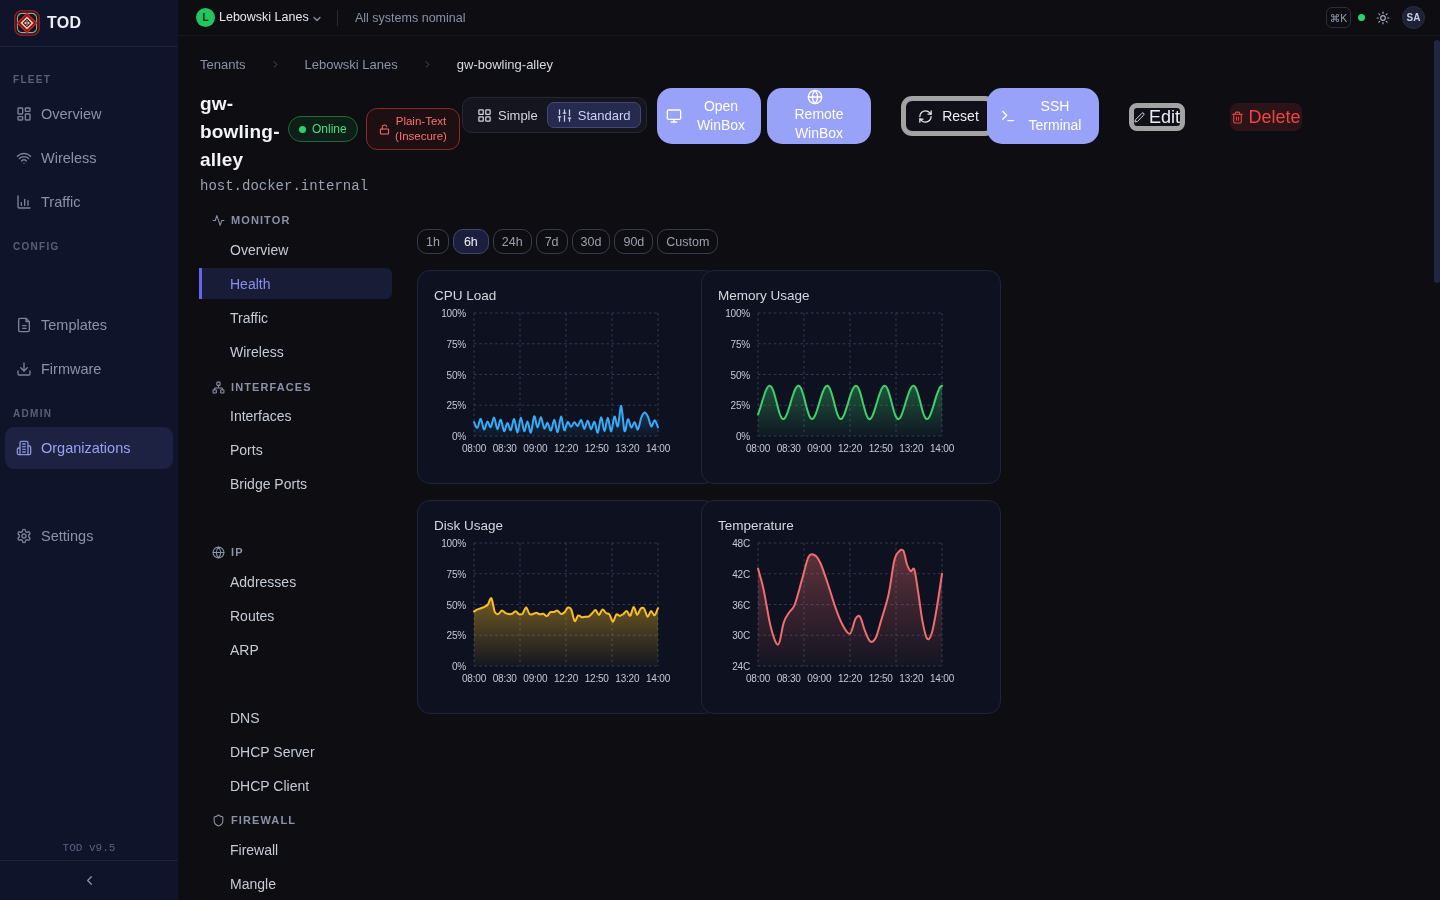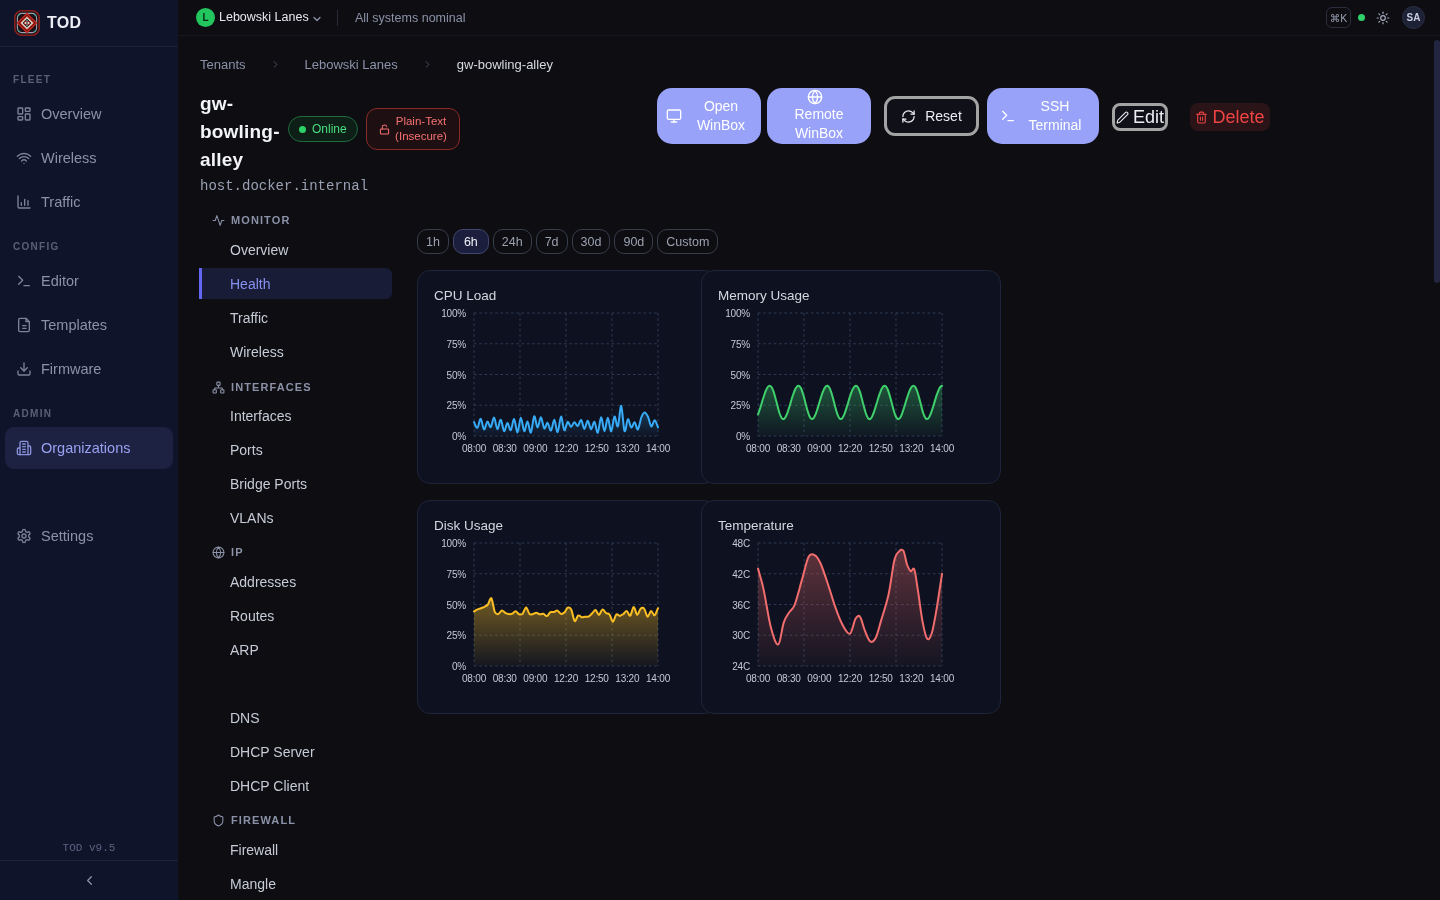--- a/index.html
+++ b/index.html
@@ -32,21 +32,21 @@
 .badge-online { position:absolute; left:110px; top:79px; height:26px; border-radius:13px; border:1px solid #1d6b3c; background:#0d1f16; color:#4ade80; font-size:12px; display:flex; align-items:center; padding:0 10px; gap:6px; }
 .badge-online .dot { width:7px; height:7px; border-radius:50%; background:#30d068; }
 .badge-red { position:absolute; left:188px; top:71px; width:94px; height:42px; border-radius:11px; border:1px solid #8a2a28; background:#1e1012; color:#f87171; font-size:11.5px; line-height:15px; display:flex; align-items:center; justify-content:center; gap:5px; text-align:center; }
 .seg { position:absolute; left:284px; top:60px; height:36px; background:#14151e; border:1px solid #262833; border-radius:10px; display:flex; align-items:center; padding:0 5px; }
 .seg-item { height:26px; border-radius:7px; display:flex; align-items:center; padding:0 9px; gap:6px; color:#d3d6de; font-size:13px; }
 .seg-item.on { background:#262a4e; border:1px solid #43477a; color:#c9d2fb; }
 .btn { position:absolute; border-radius:11px; display:flex; align-items:center; justify-content:center; font-size:14px; }
 .btn-purple { background:#98a2f8; color:#fff; height:56px; top:51px; border-radius:15px; }
 .btn-purple .lbl { width:62px; text-align:center; line-height:19px; }
 .btn-purple svg { margin-right:8px; }
-.btn-dark { background:#101118; border:3px solid #a3a3a3; color:#eceef3; }
+.btn-dark { background:#101118; border:5px solid #a3a3a3; color:#eceef3;margin-left:17px; }
 .btn-sm { height:28px; top:66px; font-size:18px; border-radius:8px; }
 .btn-danger { background:#2b1417; color:#ef4444; }
 .subnav { position:absolute; left:21px; top:0; width:193px; height:863px; }
 .sn-h { position:absolute; left:13px; height:20px; display:flex; align-items:center; gap:6px; color:#8b92a7; font-size:11px; font-weight:600; letter-spacing:1.1px; }
 .sn-i { position:absolute; left:0; width:193px; height:31px; display:flex; align-items:center; padding-left:28px; font-size:14px; color:#c6cbd6; border-left:3px solid transparent; border-radius:6px; }
 .sn-i.active { background:#191c36; color:#8690f0; border-left:3px solid #6366f1; border-radius:0 6px 6px 0; }
 .pills { position:absolute; left:239px; top:192px; display:flex; gap:4px; }
 .pill { height:25px; border:1px solid #383d4c; border-radius:10px; color:#9ba1af; font-size:12.5px; display:flex; align-items:center; padding:0 8px; }
 .pill.on { background:#1b1e3c; border-color:#41466e; color:#f0f1f7; padding:0 10px; }
 .card { position:absolute; width:300px; height:214px; background:#0e1220; border:1px solid #20243a; border-radius:13px; }
@@ -89,24 +89,20 @@
         <path d="M5 12.9a10 10 0 0 1 14 0"></path>
         <path d="M2 9.3a14.5 14.5 0 0 1 20 0"></path>
       </svg>Wireless</div>
   <div class="nav-item" style="top:181px;"><svg width="16" height="16" viewBox="0 0 24 24" fill="none" stroke="currentColor" stroke-width="2" stroke-linecap="round" stroke-linejoin="round">
         <path d="M3 3v16a2 2 0 0 0 2 2h16"></path>
         <path d="M8 17v-4"></path>
         <path d="M13 17V8"></path>
         <path d="M18 17v-7"></path>
       </svg>Traffic</div>
   <div class="sec-label" style="top:241px;">CONFIG</div>
-  <div class="nav-item" style="top:260px;"><svg width="16" height="16" viewBox="0 0 24 24" fill="none" stroke="currentColor" stroke-width="2" stroke-linecap="round" stroke-linejoin="round">
-        <path d="M4 17l6-6-6-6"></path>
-        <path d="M12 19h8"></path>
-      </svg>Editor</div>
   <div class="nav-item" style="top:304px;"><svg width="16" height="16" viewBox="0 0 24 24" fill="none" stroke="currentColor" stroke-width="2" stroke-linecap="round" stroke-linejoin="round">
         <path d="M15 2H6a2 2 0 0 0-2 2v16a2 2 0 0 0 2 2h12a2 2 0 0 0 2-2V7Z"></path>
         <path d="M15 2v5h5"></path>
         <path d="M10 13h5"></path>
         <path d="M10 17h5"></path>
       </svg>Templates</div>
   <div class="nav-item" style="top:348px;"><svg width="16" height="16" viewBox="0 0 24 24" fill="none" stroke="currentColor" stroke-width="2" stroke-linecap="round" stroke-linejoin="round">
         <path d="M21 15v4a2 2 0 0 1-2 2H5a2 2 0 0 1-2-2v-4"></path>
         <path d="M7 10l5 5 5-5"></path>
         <path d="M12 15V3"></path>
@@ -164,20 +160,39 @@
   <div class="title">gw-bowling-alley</div>
   <div class="host mono">host.docker.internal</div>
   <div class="badge-online"><span class="dot"></span>Online</div>
   <div class="badge-red">
       <svg width="11" height="11" viewBox="0 0 24 24" fill="none" stroke="currentColor" stroke-width="2.2" stroke-linecap="round" stroke-linejoin="round">
         <rect x="3" y="11" width="18" height="11" rx="2"></rect>
         <path d="M7 11V7a5 5 0 0 1 9.9-1"></path>
       </svg>
       <span>Plain-Text<br>(Insecure)</span>
     </div>
+  <div class="seg">
+    <div class="seg-item"><svg width="15" height="15" viewBox="0 0 24 24" fill="none" stroke="currentColor" stroke-width="2" stroke-linecap="round" stroke-linejoin="round">
+          <rect x="3" y="3" width="7" height="7" rx="1"></rect>
+          <rect x="14" y="3" width="7" height="7" rx="1"></rect>
+          <rect x="3" y="14" width="7" height="7" rx="1"></rect>
+          <rect x="14" y="14" width="7" height="7" rx="1"></rect>
+        </svg>Simple</div>
+    <div class="seg-item on"><svg width="15" height="15" viewBox="0 0 24 24" fill="none" stroke="currentColor" stroke-width="2" stroke-linecap="round" stroke-linejoin="round">
+          <path d="M4 21v-7"></path>
+          <path d="M4 10V3"></path>
+          <path d="M12 21v-9"></path>
+          <path d="M12 8V3"></path>
+          <path d="M20 21v-5"></path>
+          <path d="M20 12V3"></path>
+          <path d="M2 14h4"></path>
+          <path d="M10 8h4"></path>
+          <path d="M18 16h4"></path>
+        </svg>Standard</div>
+  </div>
   <div class="btn btn-purple" style="left:479px;width:104px;">
       <svg width="16" height="16" viewBox="0 0 24 24" fill="none" stroke="#fff" stroke-width="2" stroke-linecap="round" stroke-linejoin="round">
         <rect x="2" y="3" width="20" height="14" rx="2"></rect>
         <path d="M8 21h8"></path>
         <path d="M12 17v4"></path>
       </svg>
       <span class="lbl">Open WinBox</span>
     </div>
   <div class="btn btn-purple" style="left:589px;width:104px;flex-direction:column;">
       <svg width="16" height="16" viewBox="0 0 24 24" fill="none" stroke="#fff" stroke-width="2" stroke-linecap="round" stroke-linejoin="round">
@@ -196,21 +211,21 @@
   <div class="btn btn-purple" style="left:809px;width:112px;">
       <svg width="16" height="16" viewBox="0 0 24 24" fill="none" stroke="#fff" stroke-width="2" stroke-linecap="round" stroke-linejoin="round">
         <path d="M4 17l6-6-6-6"></path>
         <path d="M12 19h8"></path>
       </svg>
       <span class="lbl">SSH Terminal</span>
     </div>
   <div class="btn btn-dark btn-sm" style="left:934px;width:56px;gap:4px;"><svg width="13" height="13" viewBox="0 0 24 24" fill="none" stroke="currentColor" stroke-width="2" stroke-linecap="round" stroke-linejoin="round">
         <path d="M21.174 6.812a1 1 0 0 0-3.986-3.987L3.842 16.174a2 2 0 0 0-.5.83l-1.321 4.352a.5.5 0 0 0 .623.622l4.353-1.32a2 2 0 0 0 .83-.497z"></path>
       </svg>Edit</div>
-  <div class="btn btn-danger btn-sm" style="left:1012px;width:80px;gap:4px;"><svg width="13" height="13" viewBox="0 0 24 24" fill="none" stroke="currentColor" stroke-width="2" stroke-linecap="round" stroke-linejoin="round">
+  <div class="btn btn-danger btn-sm" style="left:1052px;width:72px;gap:4px;"><svg width="13" height="13" viewBox="0 0 24 24" fill="none" stroke="currentColor" stroke-width="2" stroke-linecap="round" stroke-linejoin="round">
         <path d="M3 6h18"></path>
         <path d="M19 6v14a2 2 0 0 1-2 2H7a2 2 0 0 1-2-2V6"></path>
         <path d="M8 6V4a2 2 0 0 1 2-2h4a2 2 0 0 1 2 2v2"></path>
         <path d="M10 11v6"></path>
         <path d="M14 11v6"></path>
       </svg>Delete</div>
   <div class="subnav">
     <div class="sn-h" style="top:173px;"><svg width="13" height="13" viewBox="0 0 24 24" fill="none" stroke="currentColor" stroke-width="2" stroke-linecap="round" stroke-linejoin="round">
           <path d="M22 12h-4l-3 9L9 3l-3 9H2"></path>
         </svg>MONITOR</div>
@@ -221,21 +236,20 @@
     <div class="sn-h" style="top:340px;"><svg width="13" height="13" viewBox="0 0 24 24" fill="none" stroke="currentColor" stroke-width="2" stroke-linecap="round" stroke-linejoin="round">
           <rect x="16" y="16" width="6" height="6" rx="1"></rect>
           <rect x="2" y="16" width="6" height="6" rx="1"></rect>
           <rect x="9" y="2" width="6" height="6" rx="1"></rect>
           <path d="M5 16v-3h14v3"></path>
           <path d="M12 12V8"></path>
         </svg>INTERFACES</div>
     <div class="sn-i" style="top:363px;">Interfaces</div>
     <div class="sn-i" style="top:397px;">Ports</div>
     <div class="sn-i" style="top:431px;">Bridge Ports</div>
-    <div class="sn-i" style="top:465px;">VLANs</div>
     <div class="sn-h" style="top:505px;"><svg width="13" height="13" viewBox="0 0 24 24" fill="none" stroke="currentColor" stroke-width="2" stroke-linecap="round" stroke-linejoin="round">
           <circle cx="12" cy="12" r="10"></circle>
           <path d="M2 12h20"></path>
           <path d="M12 2a15.3 15.3 0 0 1 4 10 15.3 15.3 0 0 1-4 10 15.3 15.3 0 0 1-4-10 15.3 15.3 0 0 1 4-10z"></path>
         </svg>IP</div>
     <div class="sn-i" style="top:529px;">Addresses</div>
     <div class="sn-i" style="top:563px;">Routes</div>
     <div class="sn-i" style="top:597px;">ARP</div>
     <div class="sn-i" style="top:665px;">DNS</div>
     <div class="sn-i" style="top:699px;">DHCP Server</div>

